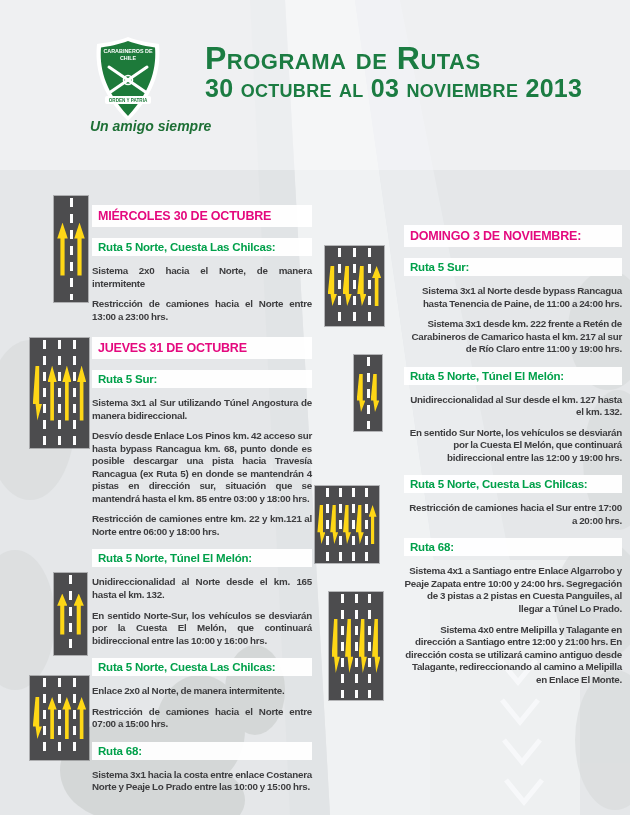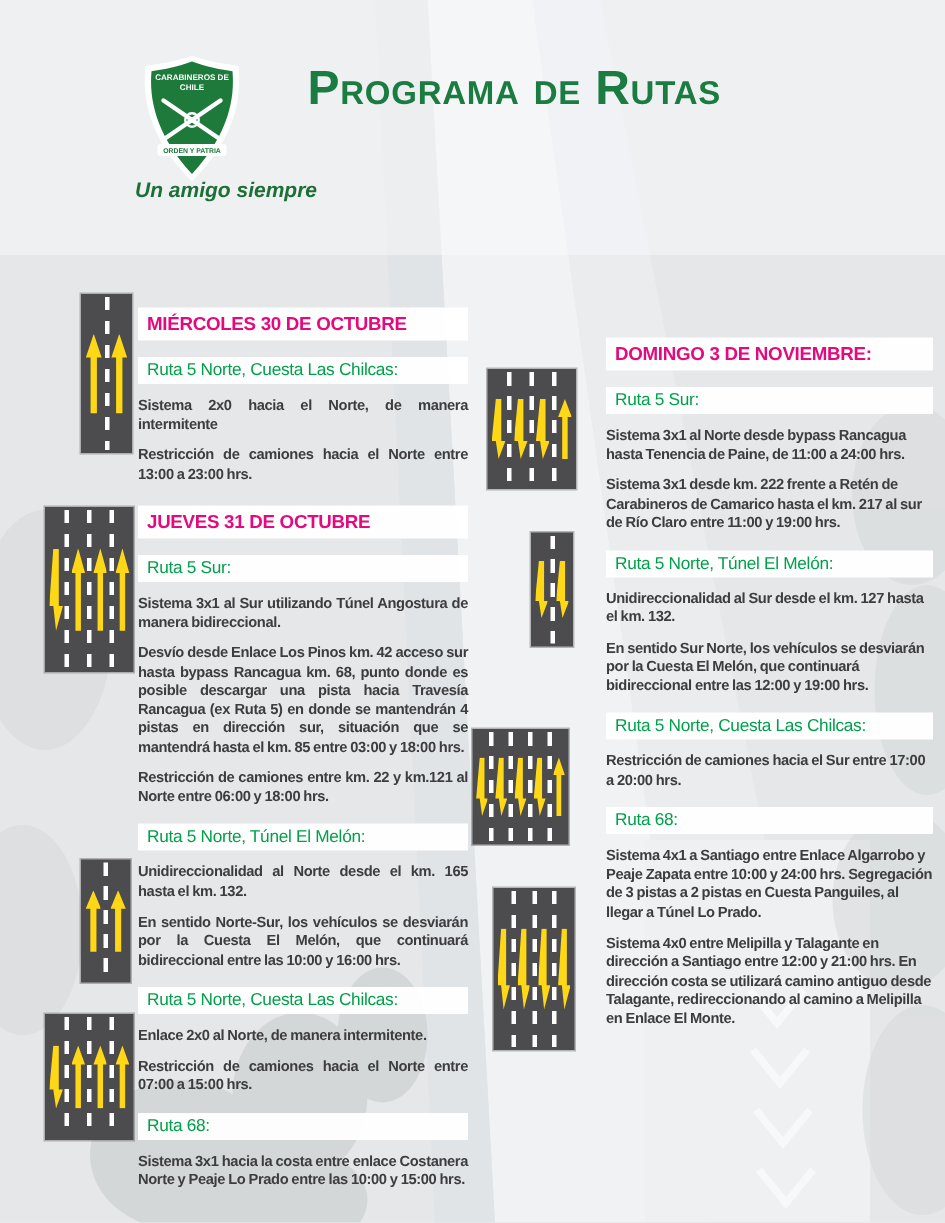--- a/index.html
+++ b/index.html
@@ -31,30 +31,30 @@
   .col-right{left:404px;top:198px;width:218px;}
   .block{box-sizing:border-box;}
   .block.day{
     background:rgba(255,255,255,.95);color:#e4097e;
     font-weight:bold;font-size:12.5px;letter-spacing:-.2px;
     padding:4px 6px;margin:0 0 9px 0;
   }
   .col .block.day + .block.day, .col .block.day:not(:first-child){margin-top:14px;}
   .block.route{
     background:rgba(255,255,255,.95);color:#00a04a;
-    font-weight:normal;font-size:11.5px;letter-spacing:-.2px;
+    font-weight:bold;font-size:11.5px;letter-spacing:-.2px;
     padding:3px 6px;margin:11px 0 9px 0;
   }
   .col .block:first-child{margin-top:0;}
   .block.para{
     color:#3d3d3f;font-weight:bold;font-size:9.8px;line-height:1.28;
     letter-spacing:-.25px;word-spacing:-.4px;
     text-align:justify;margin:0 0 8px 0;
   }
-  .col-right .block.para{text-align:left;}
+  .col-right .block.para{text-align:right;}
   
   .road{
     position:absolute;background:#4c4c4e;display:flex;
     box-shadow:0 0 0 1px rgba(70,70,72,.35);
   }
   .lane{flex:1;position:relative;display:flex;align-items:center;justify-content:center;}
   .lane + .lane::before{
     content:"";position:absolute;left:-1.5px;top:2px;bottom:2px;width:3px;
     background:repeating-linear-gradient(to bottom,#fdfdfd 0 9px,transparent 9px 16px);
   }
@@ -108,20 +108,21 @@
     </g>
     <circle cx="36" cy="44" r="4.5" fill="none" stroke="#ffffff" stroke-width="1.6"></circle>
     <rect x="13" y="60" width="46" height="8" rx="2" fill="#ffffff"></rect>
     <text x="36" y="66" text-anchor="middle" font-size="4.6" font-weight="bold" fill="#1d7a3a" font-family="Liberation Sans, sans-serif">ORDEN Y PATRIA</text>
   </svg>
 
   <div class="tagline">Un amigo siempre</div>
 
   <div class="title-wrap">
     <div class="title">Programa de Rutas</div>
+    <div class="subtitle">30 octubre al 03 noviembre 2013</div>
   </div>
 
   <div class="col col-left" id="col-left">
       <div class="block day">MIÉRCOLES 30 DE OCTUBRE</div>
       <div class="block route">Ruta 5 Norte, Cuesta Las Chilcas:</div>
       <div class="block para">Sistema 2x0 hacia el Norte, de manera intermitente</div>
       <div class="block para">Restricción de camiones hacia el Norte entre 13:00 a 23:00 hrs.</div>
       <div class="block day">JUEVES 31 DE OCTUBRE</div>
       <div class="block route">Ruta 5 Sur:</div>
       <div class="block para">Sistema 3x1 al Sur utilizando Túnel Angostura de manera bidireccional.</div>

